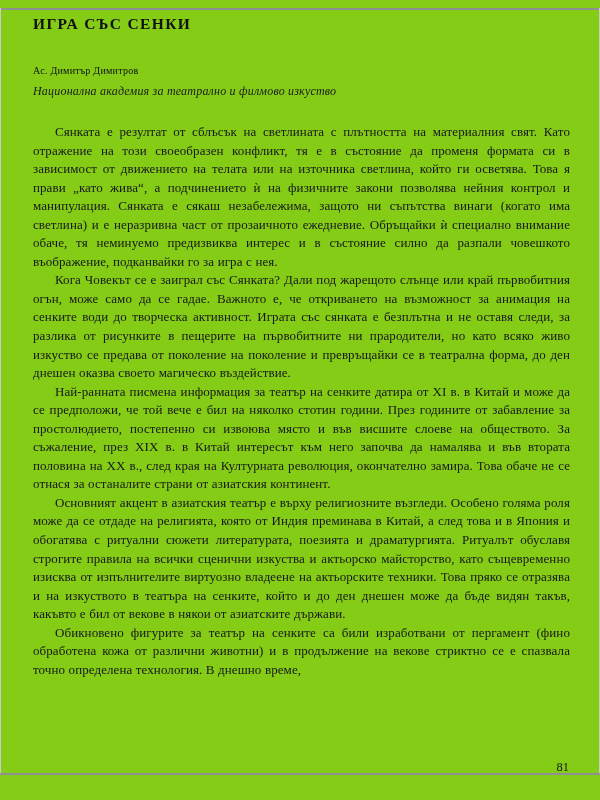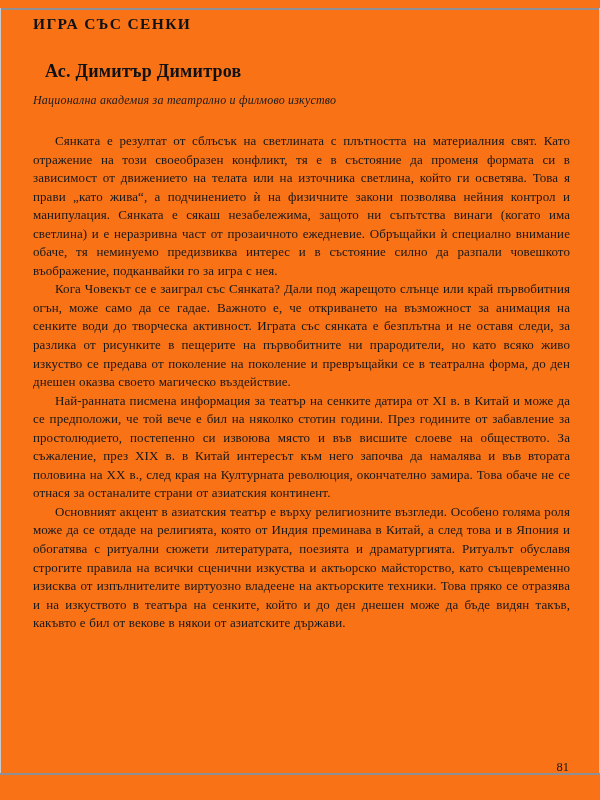--- a/index.html
+++ b/index.html
@@ -15,21 +15,21 @@
     font-family: "Liberation Serif", "DejaVu Serif", serif;
     color: #15161a;
     -webkit-font-smoothing: antialiased;
   }
 
   .page {
     position: relative;
     width: 600px;
     height: 800px;
     box-sizing: border-box;
-    background: #f97316;
+    background: #84cc16;
   }
 
   
   .rule-top {
     position: absolute;
     left: 0;
     top: 8px;
     width: 600px;
     height: 2px;
     background: #8e9096;
@@ -75,25 +75,25 @@
     margin: 0;
     padding: 0;
     color: #101114;
   }
 
   .author-block {
     margin-top: 28px;
   }
 
   .author-name {
-    font-weight: bold;
-    font-size: 18px;
+    font-weight: normal;
+    font-size: 10px;
     line-height: 18px;
     letter-spacing: 0.25px;
-    margin: 12px;
+    margin: 0;
     color: #101114;
   }
 
   .author-affiliation {
     font-style: italic;
     font-size: 12px;
     line-height: 17px;
     letter-spacing: 0.2px;
     margin: 3px 0 0 0;
     color: #1a1b1f;
@@ -147,19 +147,20 @@
     <div class="author-block">
       <div class="author-name">Ас. Димитър Димитров</div>
       <div class="author-affiliation">Национална академия за театрално и филмово изкуство</div>
     </div>
 
     <div class="body-block">
       <p class="para">Сянката е резултат от сблъсък на светлината с плътността на материалния свят. Като отражение на този своеобразен конфликт, тя е в състояние да променя формата си в зависимост от движението на телата или на източника светлина, който ги осветява. Това я прави „като жива“, а подчинението ѝ на физичните закони позволява нейния контрол и манипулация. Сянката е сякаш незабележима, защото ни съпътства винаги (когато има светлина) и е неразривна част от прозаичното ежедневие. Обръщайки ѝ специално внимание обаче, тя неминуемо предизвиква интерес и в състояние силно да разпали човешкото въображение, подканвайки го за игра с нея.</p>
       <p class="para">Кога Човекът се е заиграл със Сянката? Дали под жарещото слънце или край първобитния огън, може само да се гадае. Важното е, че откриването на възможност за анимация на сенките води до творческа активност. Играта със сянката е безплътна и не оставя следи, за разлика от рисунките в пещерите на първобитните ни прародители, но като всяко живо изкуство се предава от поколение на поколение и превръщайки се в театрална форма, до ден днешен оказва своето магическо въздействие.</p>
       <p class="para">Най-ранната писмена информация за театър на сенките датира от XI в. в Китай и може да се предположи, че той вече е бил на няколко стотин години. През годините от забавление за простолюдието, постепенно си извоюва място и във висшите слоеве на обществото. За съжаление, през XIX в. в Китай интересът към него започва да намалява и във втората половина на XX в., след края на Културната революция, окончателно замира. Това обаче не се отнася за останалите страни от азиатския континент.</p>
       <p class="para">Основният акцент в азиатския театър е върху религиозните възгледи. Особено голяма роля може да се отдаде на религията, която от Индия преминава в Китай, а след това и в Япония и обогатява с ритуални сюжети литературата, поезията и драматургията. Ритуалът обуславя строгите правила на всички сценични изкуства и актьорско майсторство, като същевременно изисква от изпълнителите виртуозно владеене на актьорските техники. Това пряко се отразява и на изкуството в театъра на сенките, който и до ден днешен може да бъде видян такъв, какъвто е бил от векове в някои от азиатските държави.</p>
+      <p class="para">Обикновено фигурите за театър на сенките са били изработвани от пергамент (фино обработена кожа от различни животни) и в продължение на векове стриктно се е спазвала точно определена технология. В днешно време,</p>
     </div>
 
   </div>
 
   <div class="page-number">81</div>
 
 </div>
 
 </body></html>

